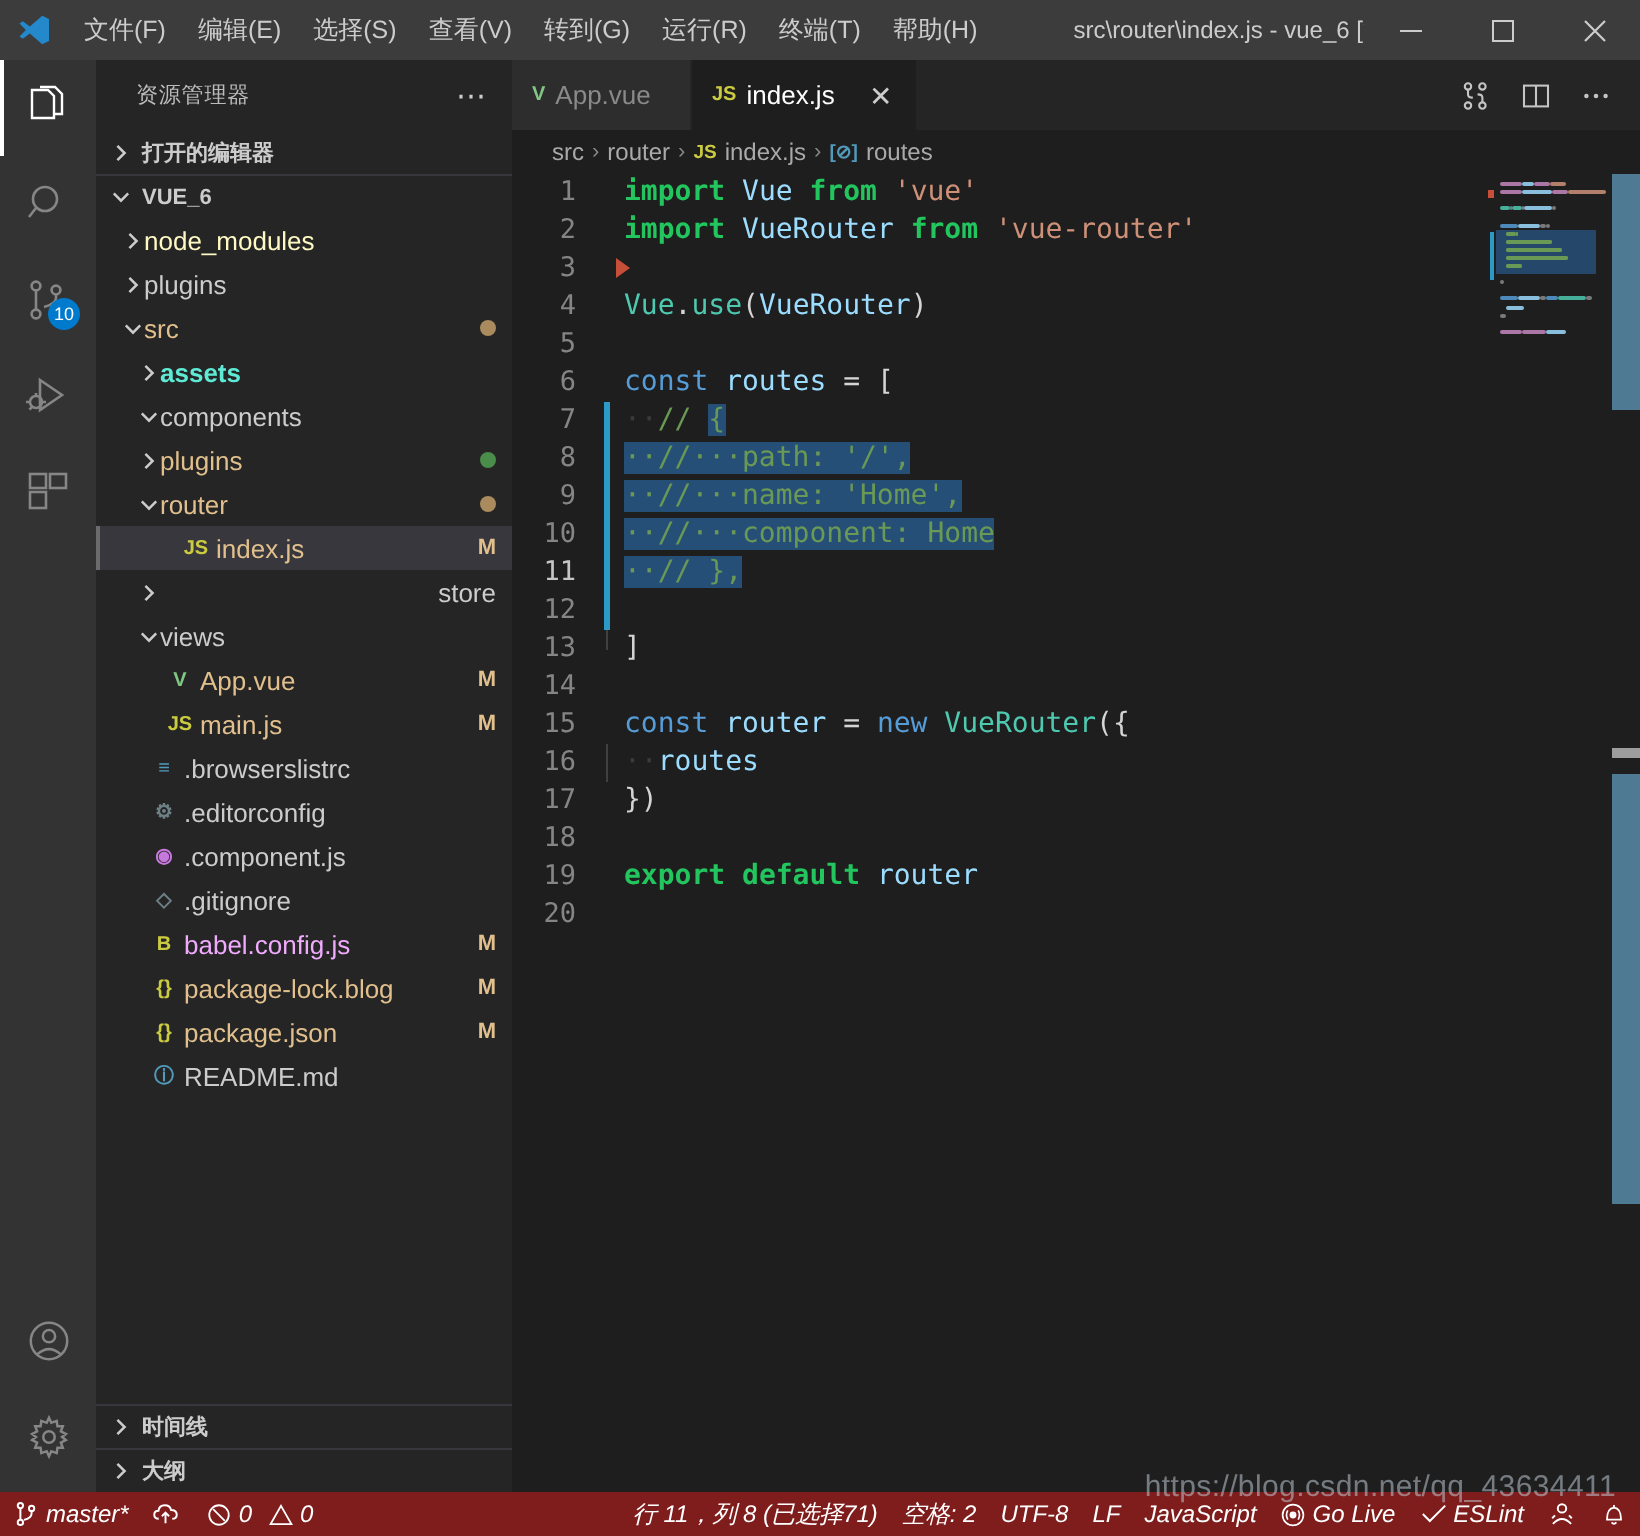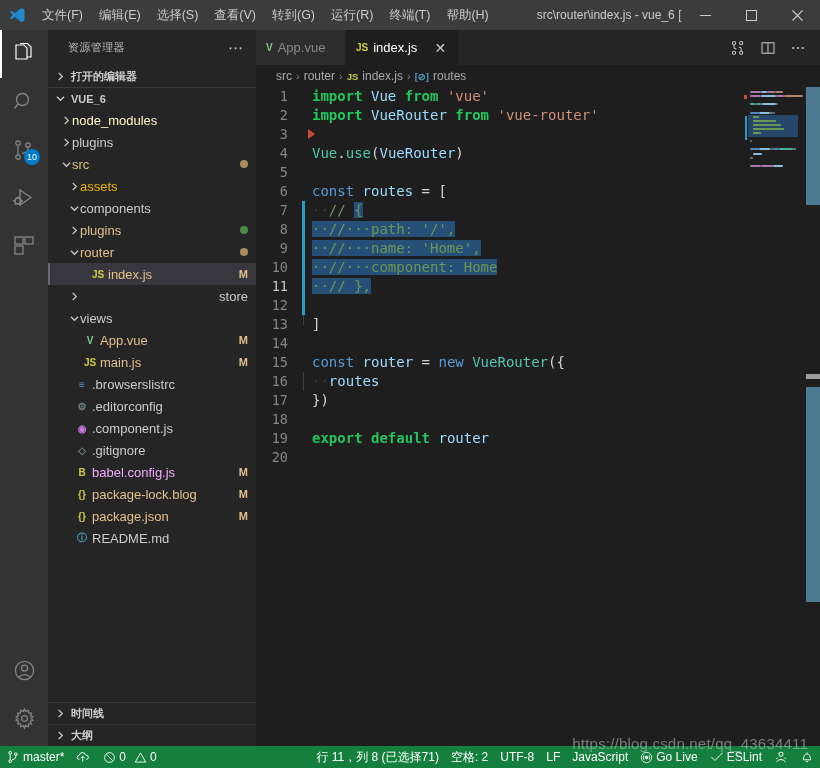--- a/index.html
+++ b/index.html
@@ -174,22 +174,22 @@
   .mm-line { position: absolute; height: 2px; border-radius: 1px; }
   .mm-marker-red { position: absolute; left: 0; width: 3px; height: 4px; background: #c74e39; }
   .editor-scrollbar {
     width: 14px; flex: 0 0 14px; background: #1e1e1e; position: relative;
   }
   .es-over { position: absolute; left: 0; right: 0; background: #4e7a93; }
   .es-deco { position: absolute; left: 0; right: 0; background: #9d9d9d; }
 
   
   .statusbar {
-    height: 22px; flex: 0 0 22px; background: #15803d; color: #ffffff;
-    display: flex; align-items: center; font-size: 12px; user-select: none;
+    height: 22px; flex: 0 0 22px; background: #7f1d1d; color: #ffffff;
+    display: flex; align-items: center; font-size: 12px; user-select: none; font-style: italic;
   }
   .sb-left, .sb-right { display: flex; align-items: center; height: 22px; }
   .sb-right { margin-left: auto; }
   .sb-item {
     display: flex; align-items: center; gap: 3px; padding: 0 6px; height: 22px;
     white-space: nowrap; font-size: 12px;
   }
 
   .watermark {
     position: absolute; right: 12px; bottom: 16px; font-size: 15px;
@@ -349,21 +349,21 @@
             <span class="label" style="color: rgb(226, 192, 141);">src</span>
             <span class="dot" style="background: rgb(169, 139, 93);"></span>
           </div>
           <div class="row">
             <span class="indent" style="width: 20px;"></span>
             <span class="arrow">
               <svg width="9" height="9" viewBox="0 0 10 10" fill="none" stroke="currentColor" stroke-width="1.4">
                 <path d="M3 1 L7 5 L3 9"></path>
               </svg>
             </span>
-            <span class="label" style="color: #eab308;">assets</span>
+            <span class="label" style="color: #5eead4; font-weight: bold;">assets</span>
           </div>
           <div class="row">
             <span class="indent" style="width: 20px;"></span>
             <span class="arrow">
               <svg width="9" height="9" viewBox="0 0 10 10" fill="none" stroke="currentColor" stroke-width="1.4">
                 <path d="M1 3 L5 7 L9 3"></path>
               </svg>
             </span>
             <span class="label" style="color: rgb(204, 204, 204);">components</span>
           </div>

